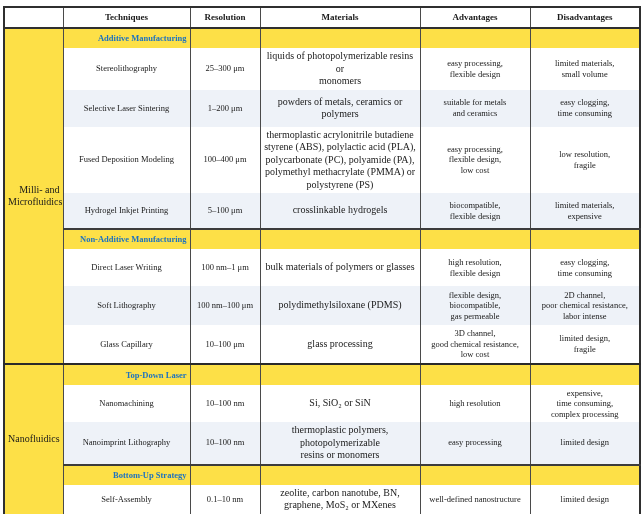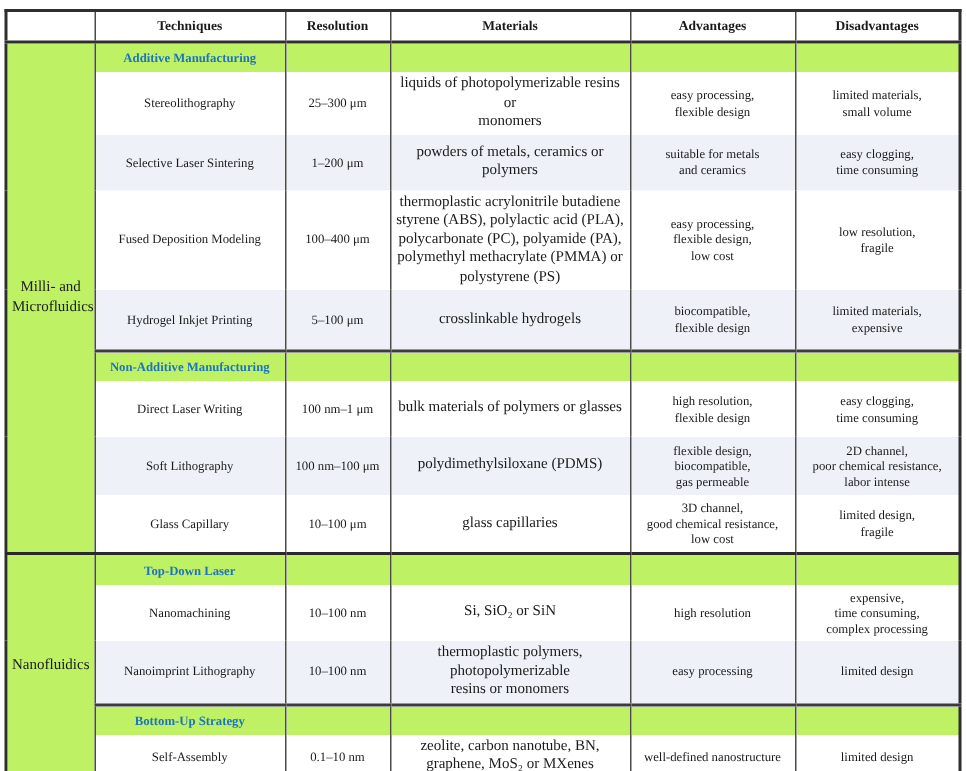--- a/index.html
+++ b/index.html
@@ -44,21 +44,22 @@
   thead tr { height: 21px; }
   thead th {
     font-size: 9px;
     font-weight: bold;
     background: #ffffff;
     border-bottom: 2px solid #2f2f2f;
   }
 
   tr.group-row { height: 20px; }
   tr.group-row td {
-    background: #bef264;
+    background: #fde047;
+    text-align: right;
   }
   td.group-title {
     color: #1e73c0;
     font-weight: bold;
     font-size: 8.5px;
   }
   tr.group-start td { border-top: 2px solid #3c3c3c; }
   tr.section-start td { border-top: 2px solid #2a2a2a; }
 
   td.label-cell {
@@ -67,21 +68,21 @@
     font-size: 10px;
   }
 
   tr.data-row td { font-size: 8.5px; background: #ffffff; }
   tr.data-row td.materials { font-size: 10px; }
   tr.tint td { background: #eef2f8; }
 
   tr.h29 { height: 29px; border-radius: 10px; }
   tr.h37 { height: 37px; }
   tr.h39 { height: 39px; }
-  tr.h41 { height: 41px; }
+  tr.h41 { height: 36px; }
   tr.h57 { height: 57px; }
   tr.h21 { height: 21px; }
 </style>
 </head>
 <body>
 
 <div class="page">
   <table class="fab">
     <colgroup>
       <col class="c-label">
@@ -173,21 +174,21 @@
         <td class="advantages">flexible design,
 biocompatible,
 gas permeable</td>
         <td class="disadvantages">2D channel,
 poor chemical resistance,
 labor intense</td>
       </tr>
       <tr class="data-row h39">
         <td class="technique">Glass Capillary</td>
         <td class="resolution">10–100 μm</td>
-        <td class="materials">glass capillaries</td>
+        <td class="materials">glass processing</td>
         <td class="advantages">3D channel,
 good chemical resistance,
 low cost</td>
         <td class="disadvantages">limited design,
 fragile</td>
       </tr>
 
       <tr class="group-row section-start h21">
         <td class="label-cell" rowspan="5">Nanofluidics</td>
         <td class="group-title">Top-Down Laser</td>

